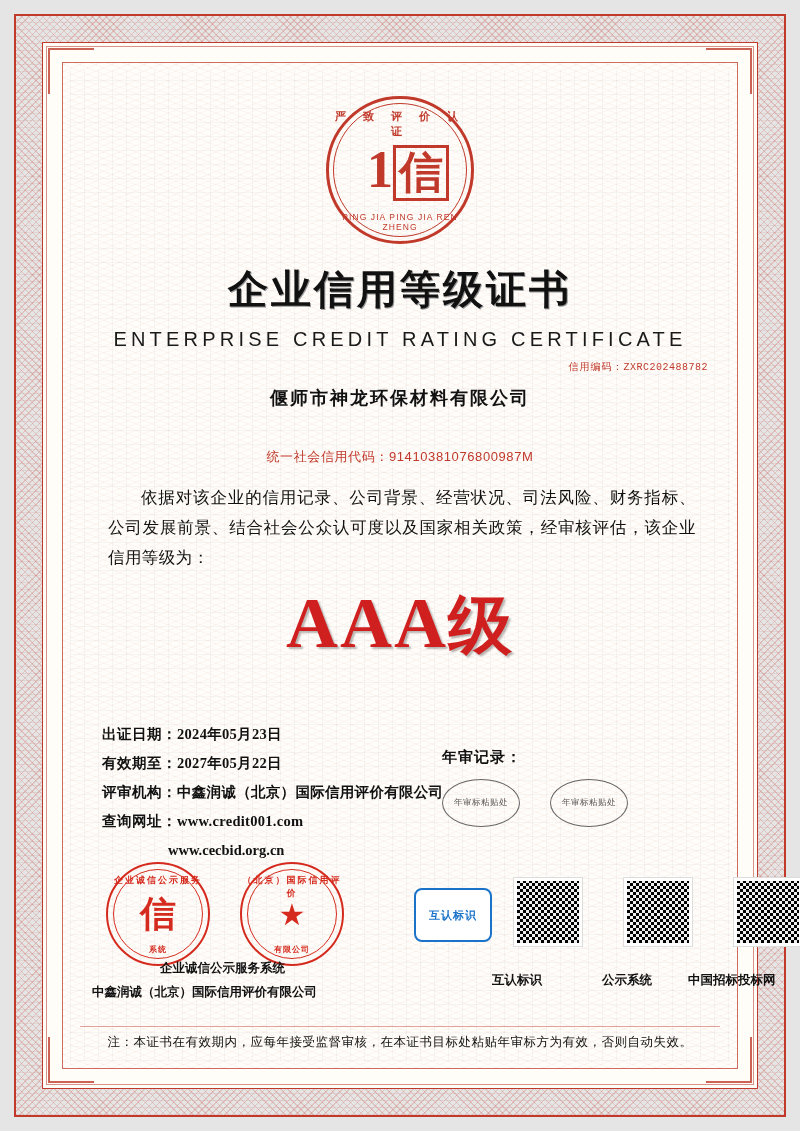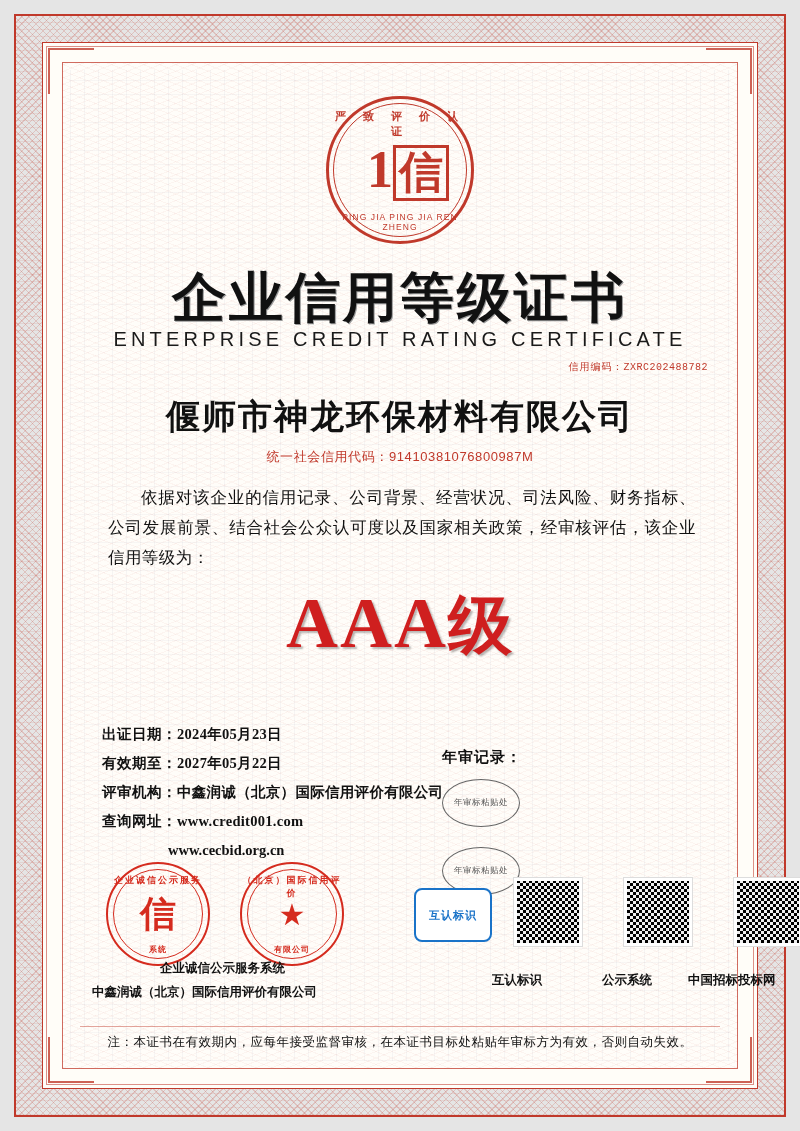--- a/index.html
+++ b/index.html
@@ -129,21 +129,21 @@
     font-weight: normal;
   }
 
   
   .title-cn {
     position: absolute;
     left: 0; right: 0; top: 192px;
     text-align: center;
     font-family: "Liberation Sans", sans-serif;
     font-weight: bold;
-    font-size: 54px;
+    font-size: 40px;
     letter-spacing: 3px;
     color: #111111;
     text-shadow: 1px 1px 0 #999;
   }
   .title-en {
     position: absolute;
     left: 0; right: 0; top: 258px;
     text-align: center;
     font-family: "Liberation Sans", sans-serif;
     font-size: 20px;
@@ -157,25 +157,25 @@
     font-size: 10px;
     font-family: "Liberation Sans", sans-serif;
     letter-spacing: 0.5px;
   }
   .cert-no .label { letter-spacing: 1px; }
   .cert-no .value { font-family: "Liberation Mono", monospace; letter-spacing: 0.5px; }
 
   
   .company-name {
     position: absolute;
-    left: 0; right: 0; top: 324px;
-    text-align: center;
-    font-family: "Liberation Sans", sans-serif;
-    font-weight: bold;
-    font-size: 34px;
+    left: 0; right: 0; top: 316px;
+    text-align: center;
+    font-family: "Liberation Sans", sans-serif;
+    font-weight: bold;
+    font-size: 18px;
     letter-spacing: 2px;
     color: #111;
   }
   .company-code {
     position: absolute;
     left: 0; right: 0; top: 378px;
     text-align: center;
     font-size: 13px;
     color: #c0392b;
     letter-spacing: 0.6px;
@@ -231,21 +231,21 @@
     position: absolute;
     left: 372px; top: 678px;
     font-family: "Liberation Sans", sans-serif;
   }
   .annual-title {
     font-size: 15px;
     font-weight: bold;
     color: #111;
     letter-spacing: 1px;
   }
-  .annual-circles { margin-top: 12px; display: flex; gap: 20px; flex-direction: column; }
+  .annual-circles { margin-top: 12px; display: flex; gap: 30px; }
   .annual-circle {
     width: 78px; height: 48px;
     border: 1px solid #666;
     border-radius: 50%;
     display: flex;
     align-items: center;
     justify-content: center;
     font-size: 8.5px;
     color: #555;
     letter-spacing: 0.5px;

